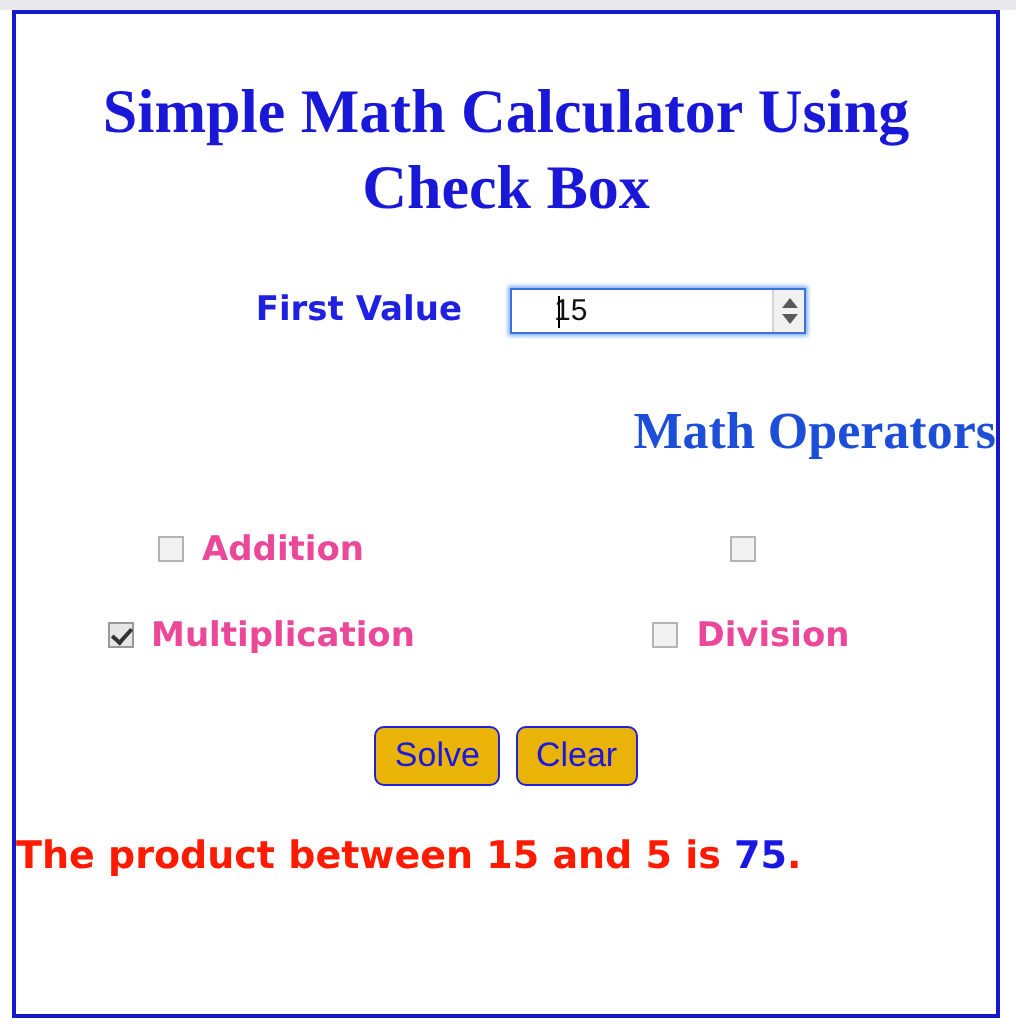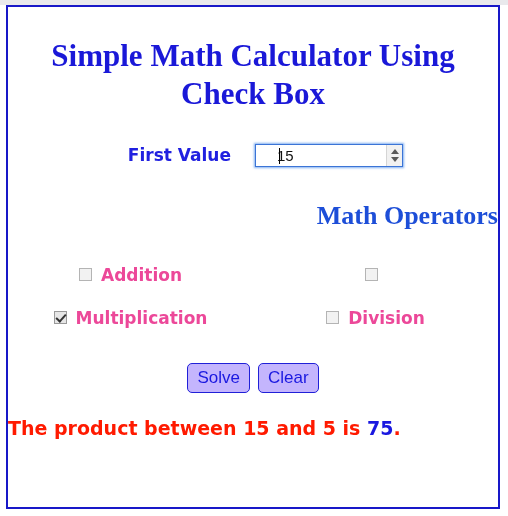--- a/index.html
+++ b/index.html
@@ -199,21 +199,21 @@
     justify-content: center;
     gap: 8px;
   }
   .btn {
     min-width: 54px;
     height: 30px;
     box-sizing: border-box;
     padding: 0 9px;
     border: 1px solid #2020d8;
     border-radius: 5px;
-    background: #c4b5fd;
+    background: #eab308;
     color: #1a18e0;
     font-family: "Liberation Sans", sans-serif;
     font-size: 17px;
     line-height: 28px;
     text-align: center;
     cursor: pointer;
   }
 
   
   .result {

